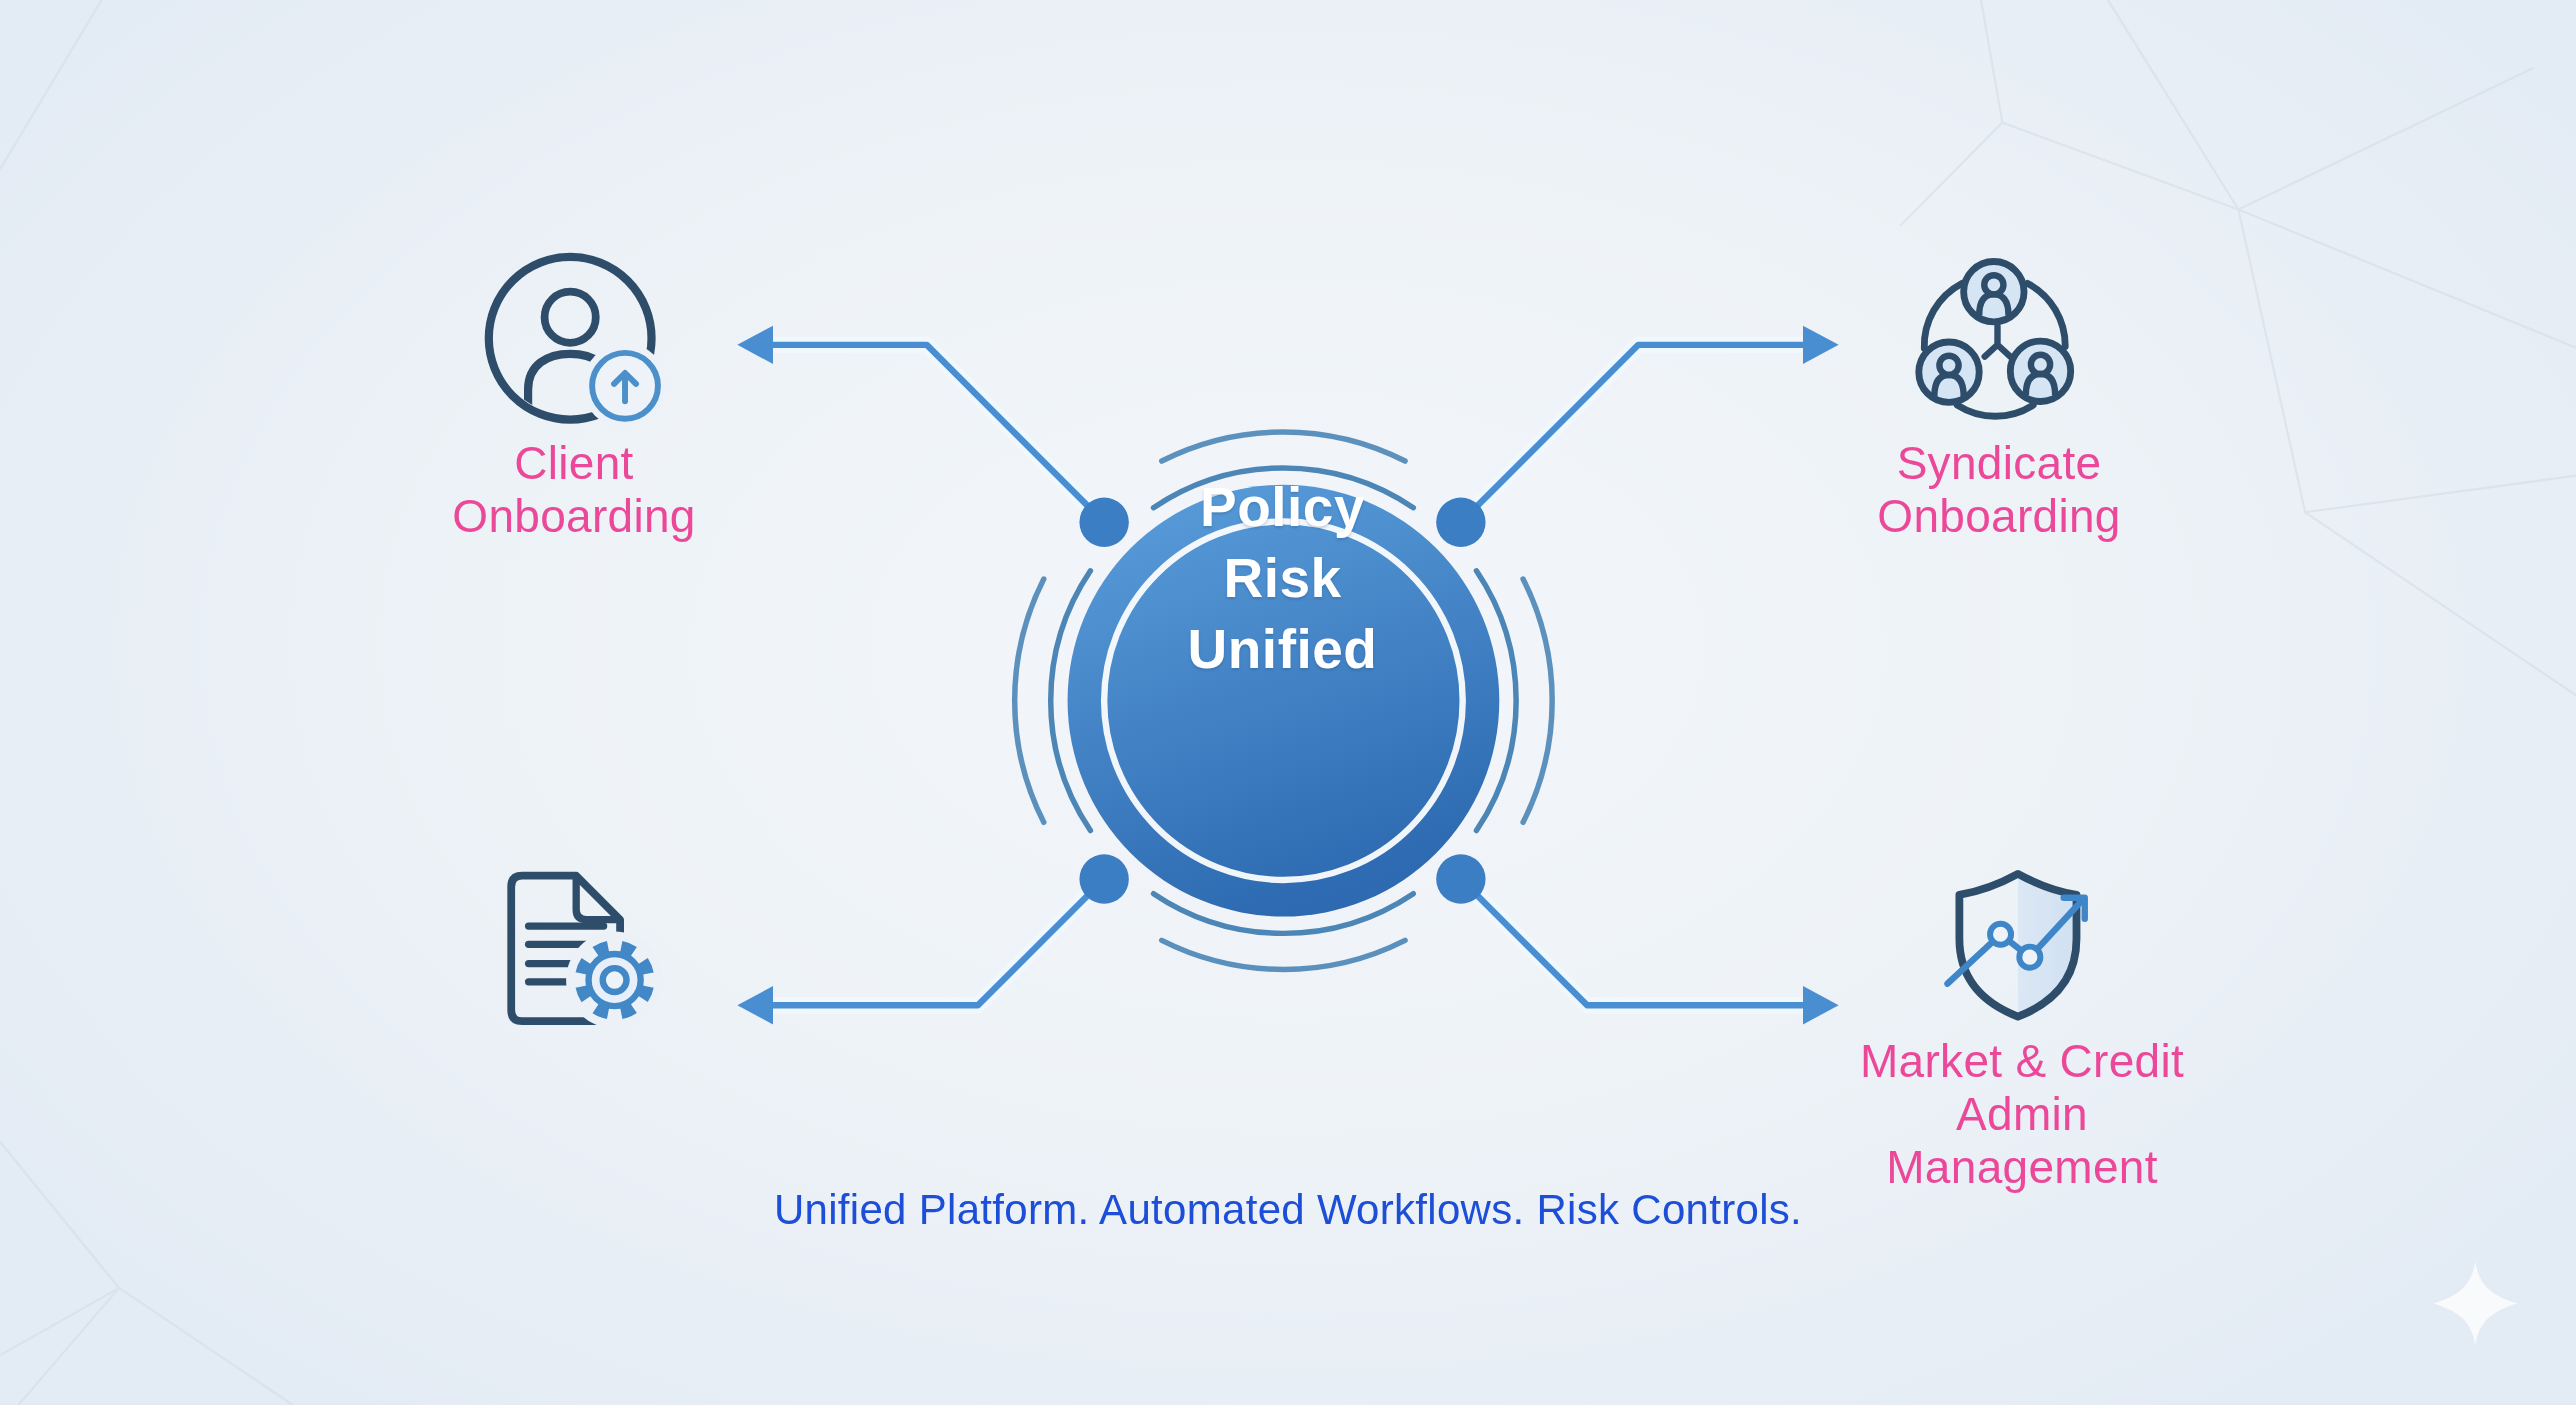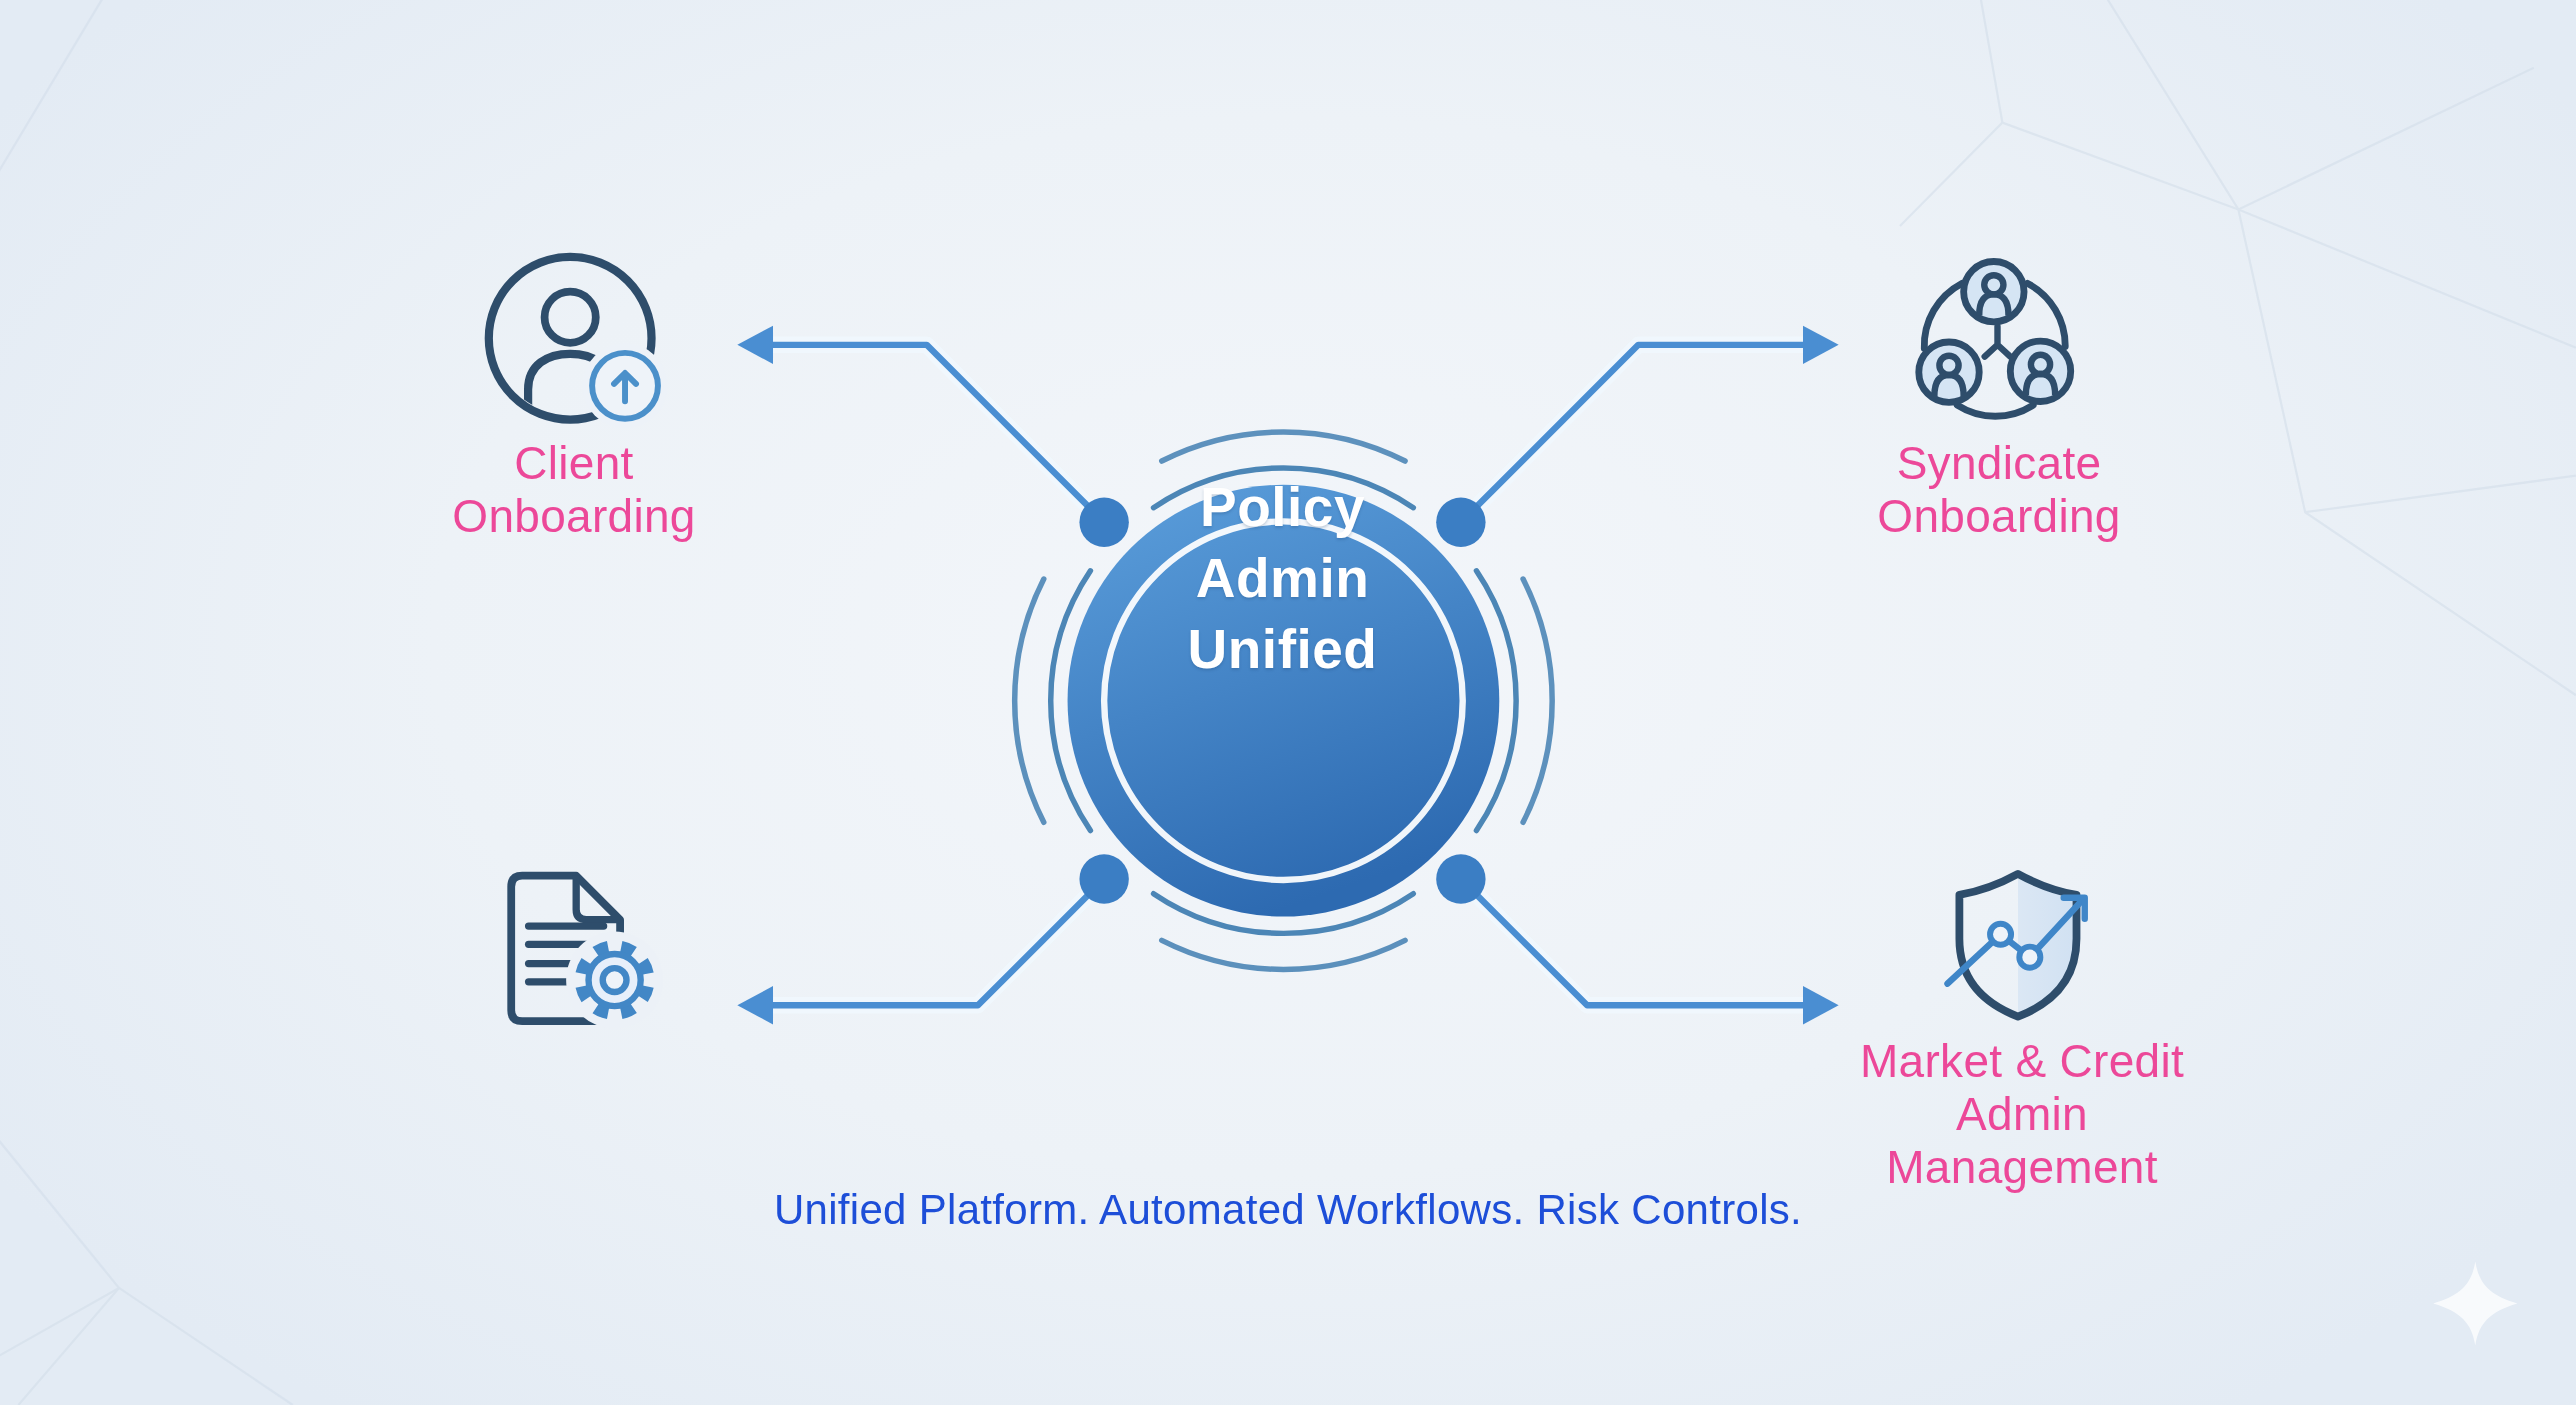--- a/index.html
+++ b/index.html
@@ -109,21 +109,21 @@
         <circle cx="1207" cy="571" r="27"></circle>
         <circle cx="1597" cy="571" r="27"></circle>
         <circle cx="1207" cy="961" r="27"></circle>
         <circle cx="1597" cy="961" r="27"></circle>
       </g>
     </g>
   </svg>
 
   <div id="center-label">
     <div>Policy</div>
-    <div>Admin</div>
+    <div>Risk</div>
     <div>Unified</div>
   </div>
 
   <div class="node" style="left:391px;top:238px;">
     <div class="icon-wrap" style="left:85px;top:7.3px;">
       <svg width="192" height="192" viewBox="0 0 210 210">
         <defs>
             <clipPath id="clientClip">
               <circle cx="103" cy="102" r="84"></circle>
             </clipPath>

